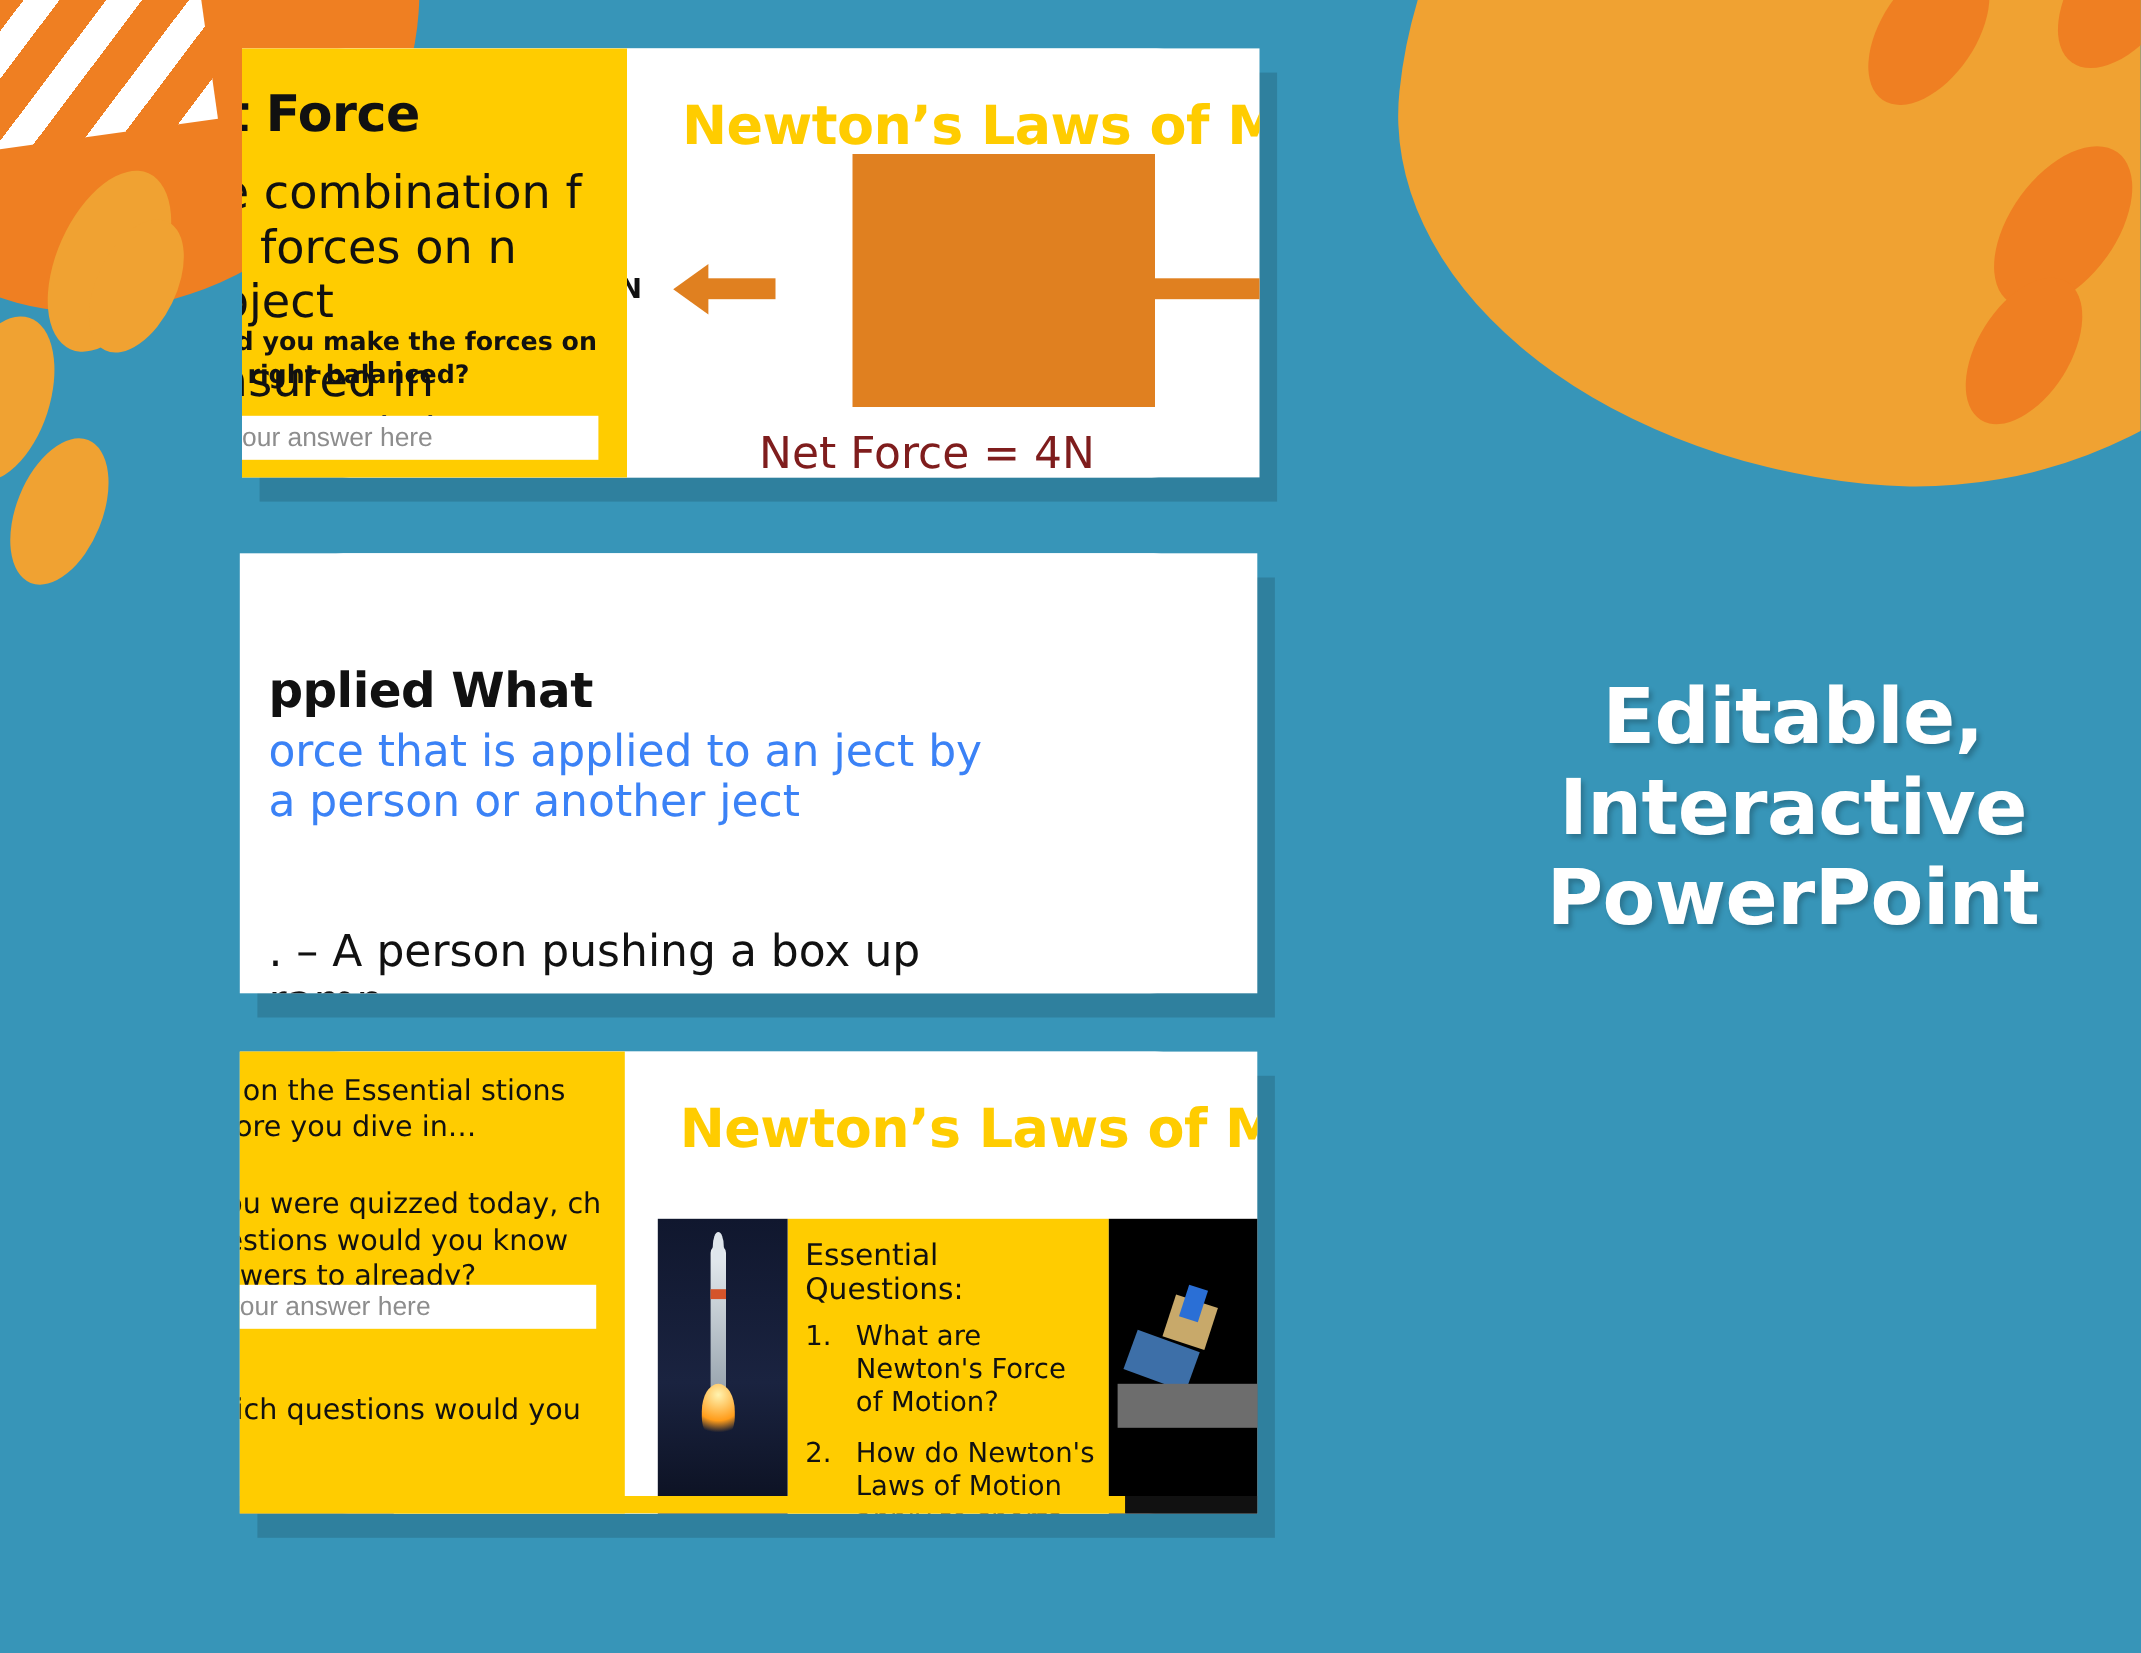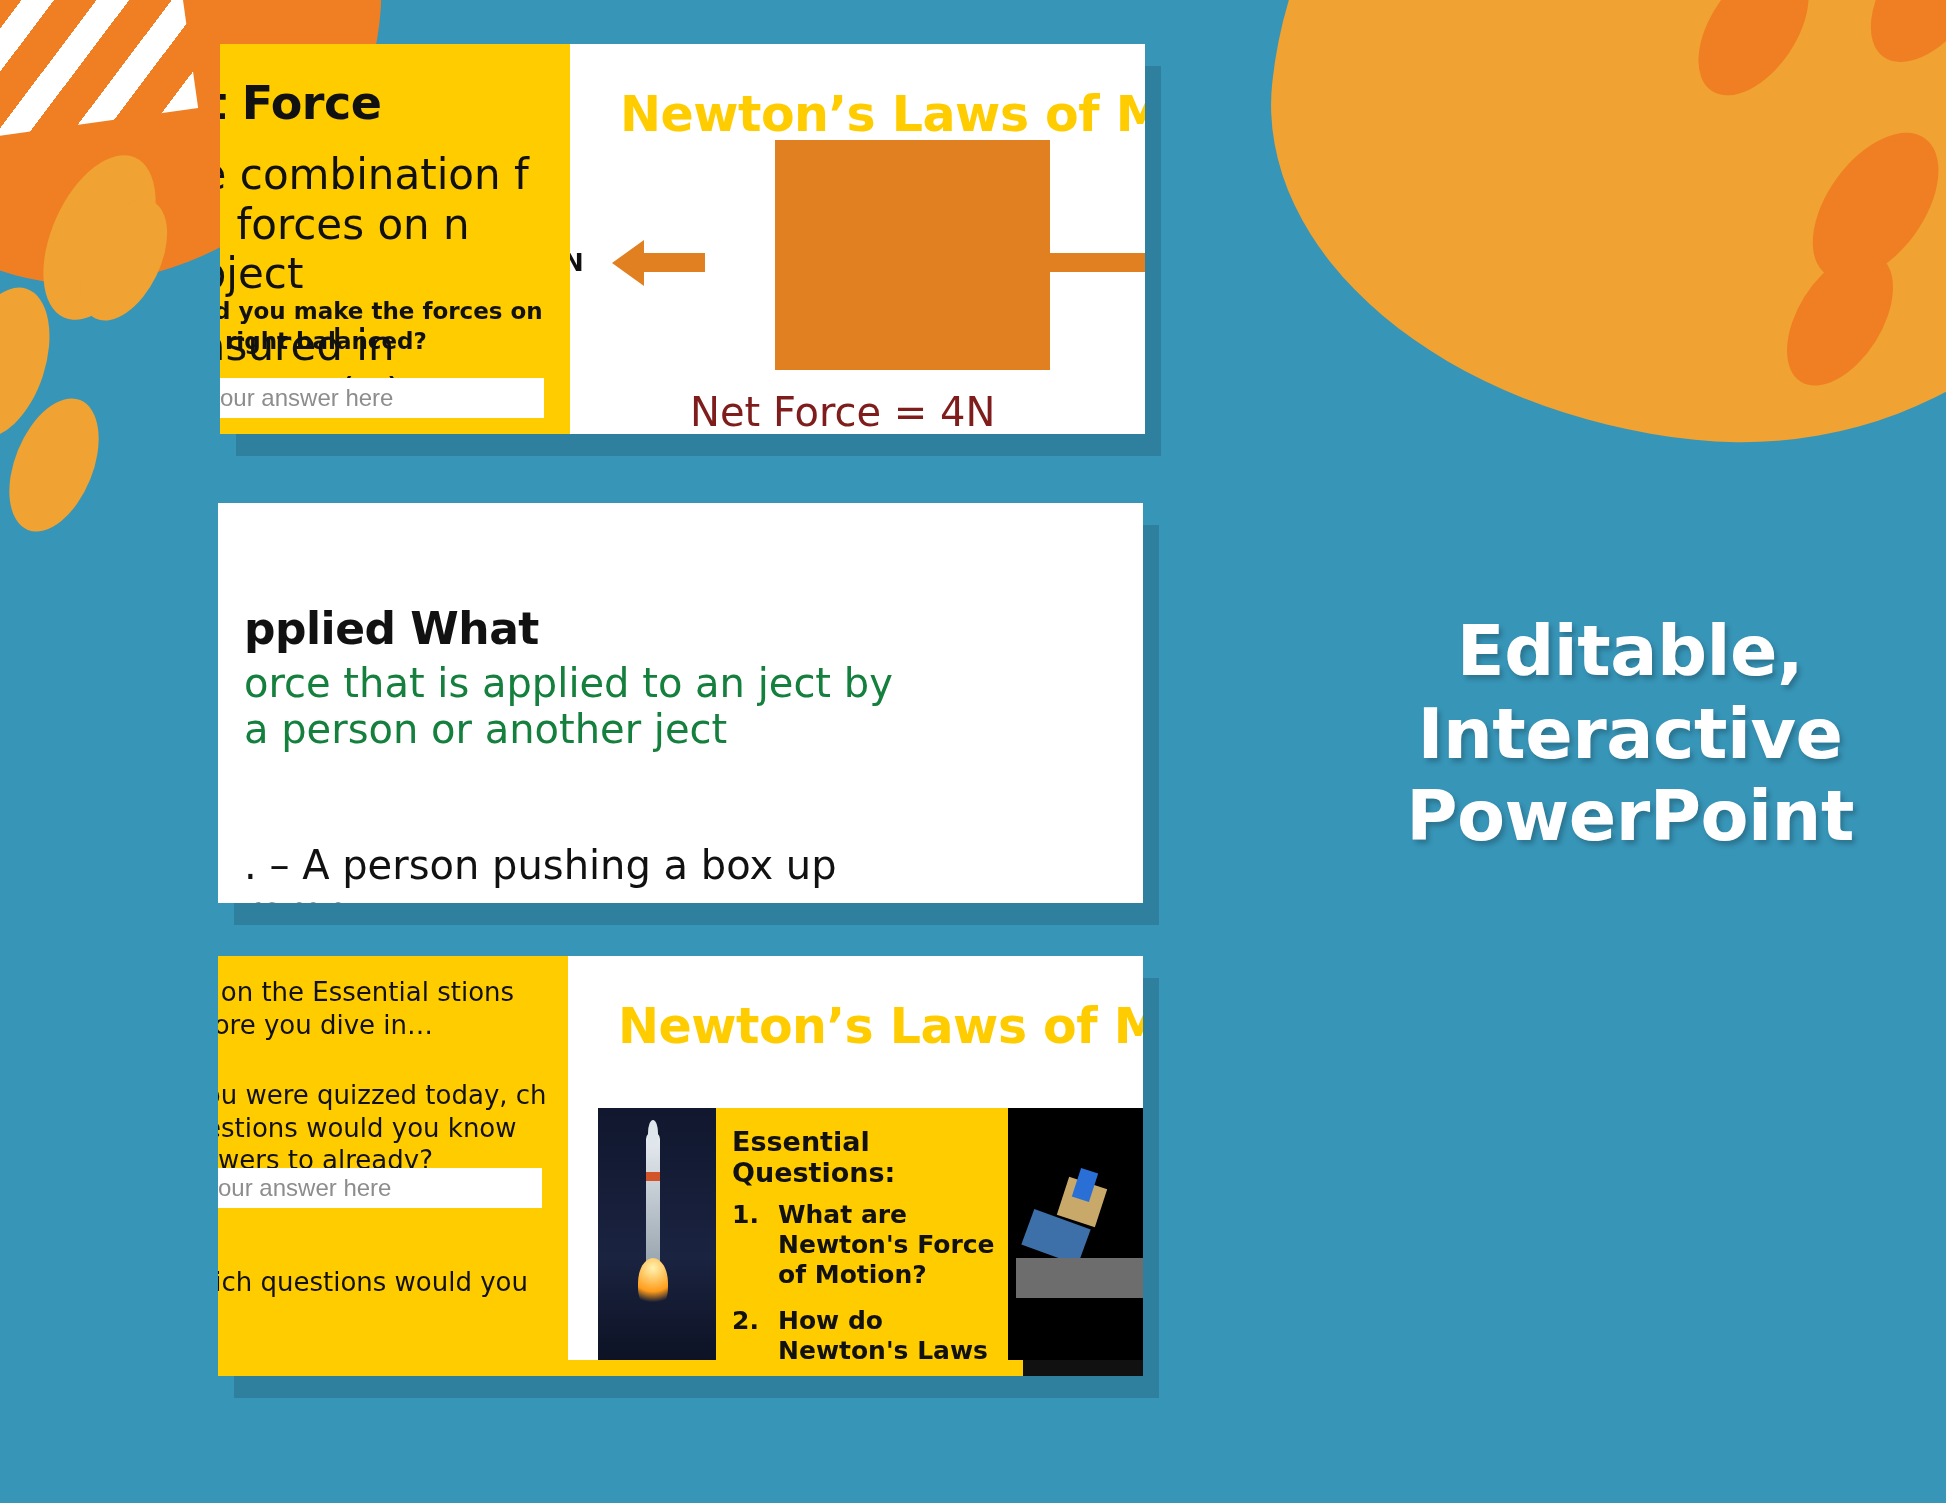--- a/index.html
+++ b/index.html
@@ -133,21 +133,21 @@
   .s2-title {
     position:absolute; left:26px; top:36px; z-index:2;
     font-weight:bold; font-size:48px; color:#ffcc00; letter-spacing:-0.5px; white-space:nowrap;
   }
   .s2-sub {
     position:absolute; left:26px; top:100px; z-index:2;
     font-weight:bold; font-size:44px; color:#111; letter-spacing:-0.5px;
   }
   .s2-body {
     position:absolute; left:26px; top:158px; width:660px; z-index:2;
-    font-size:40px; color:#15803d; line-height:1.14;
+    font-size:40px; color:#3b82f6; line-height:1.14;
   }
   .s2-ex {
     position:absolute; left:26px; top:340px; width:700px; z-index:2;
     font-size:40px; color:#111; line-height:1.14;
   }
   .s2-ex p { margin-bottom:4px; }
 
   .coaster {
     position:relative; width:235px; height:262px;
     background:linear-gradient(#12529b 0%, #2d7fc4 45%, #7fa9c9 62%, #8fae6a 72%, #6f9a4e 100%);
@@ -180,21 +180,21 @@
     display:flex;
   }
   .eq-rocket {
     width:118px; background:linear-gradient(#10172e 0%, #1a2340 55%, #0b1020 100%);
     position:relative; overflow:hidden; flex:0 0 118px;
   }
   .eq-sat {
     width:150px; background:#000; position:relative; overflow:hidden; flex:0 0 150px;
   }
   .eq-mid {
-    flex:1 1 auto; background:#ffcc00; padding:18px 12px 0 16px;font-weight:bold;
+    flex:1 1 auto; background:#ffcc00; padding:18px 12px 0 16px;
   }
   .eq-h { font-size:27px; color:#111; margin-bottom:12px; }
   .eq-list { list-style:none; }
   .eq-list li { display:flex; font-size:25px; color:#111; line-height:1.2; margin-bottom:16px; }
   .eq-list .num { width:46px; flex:0 0 46px; }
   .ribbon {
     position:absolute; left:0; right:0; bottom:0; height:16px; display:flex; z-index:3;
   }
   .ribbon .a { width:140px; background:#1b1f3b; }
   .ribbon .b { flex:1; background:#ffcc00; }

